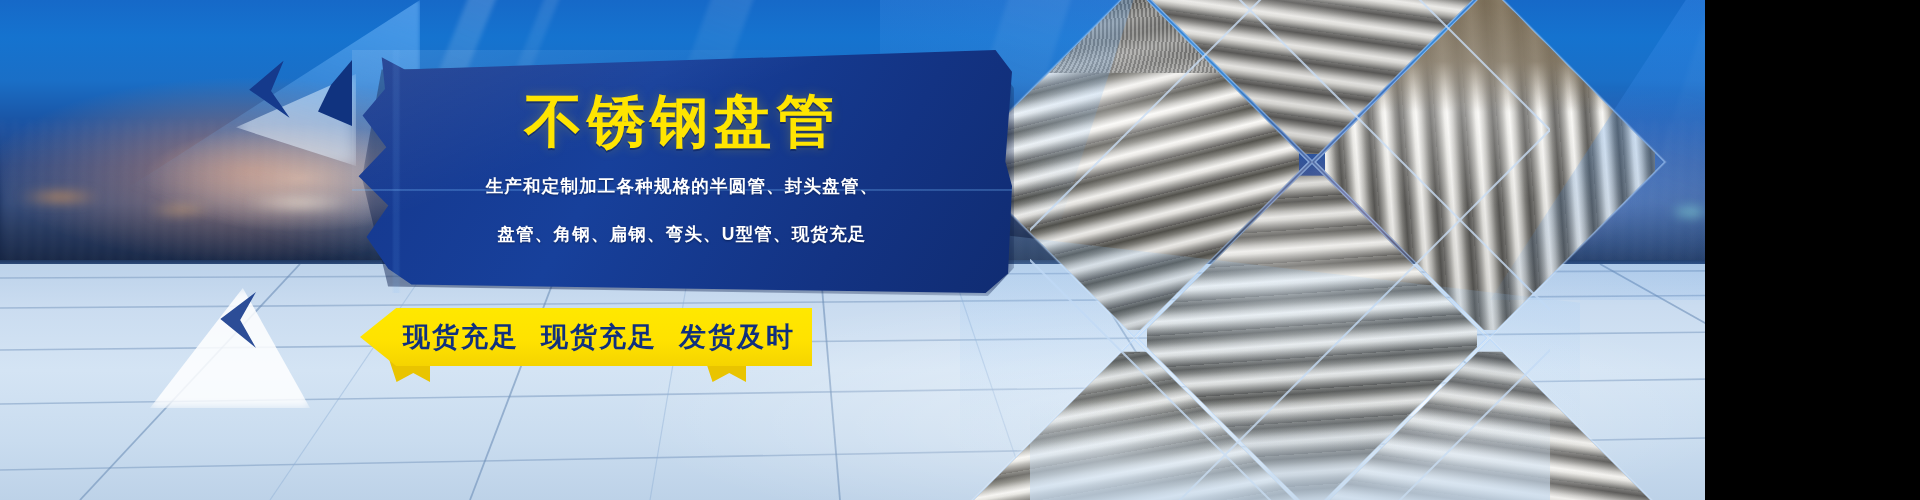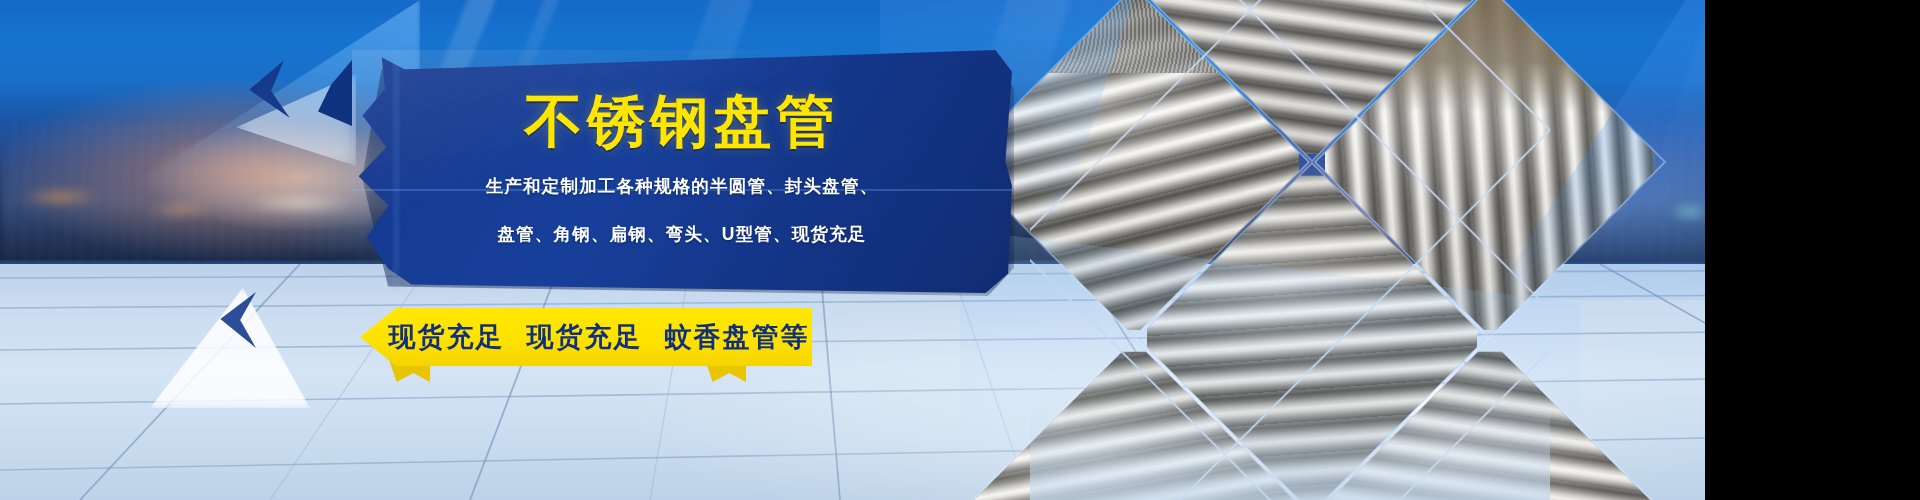--- a/index.html
+++ b/index.html
@@ -406,17 +406,17 @@
 
   <div class="chev chev-2"></div>
 
   <div class="ribbon-wrap">
     <div class="rib-tail rib-tail-l"></div>
     <div class="rib-tail rib-tail-r"></div>
     <div class="ribbon"></div>
     <div class="ribbon-text">
       <span>现货充足</span>
       <span>现货充足</span>
-      <span>蚊香盘管等</span>
+      <span>发货及时</span>
     </div>
   </div>
 
 </div>
 
 </body></html>

